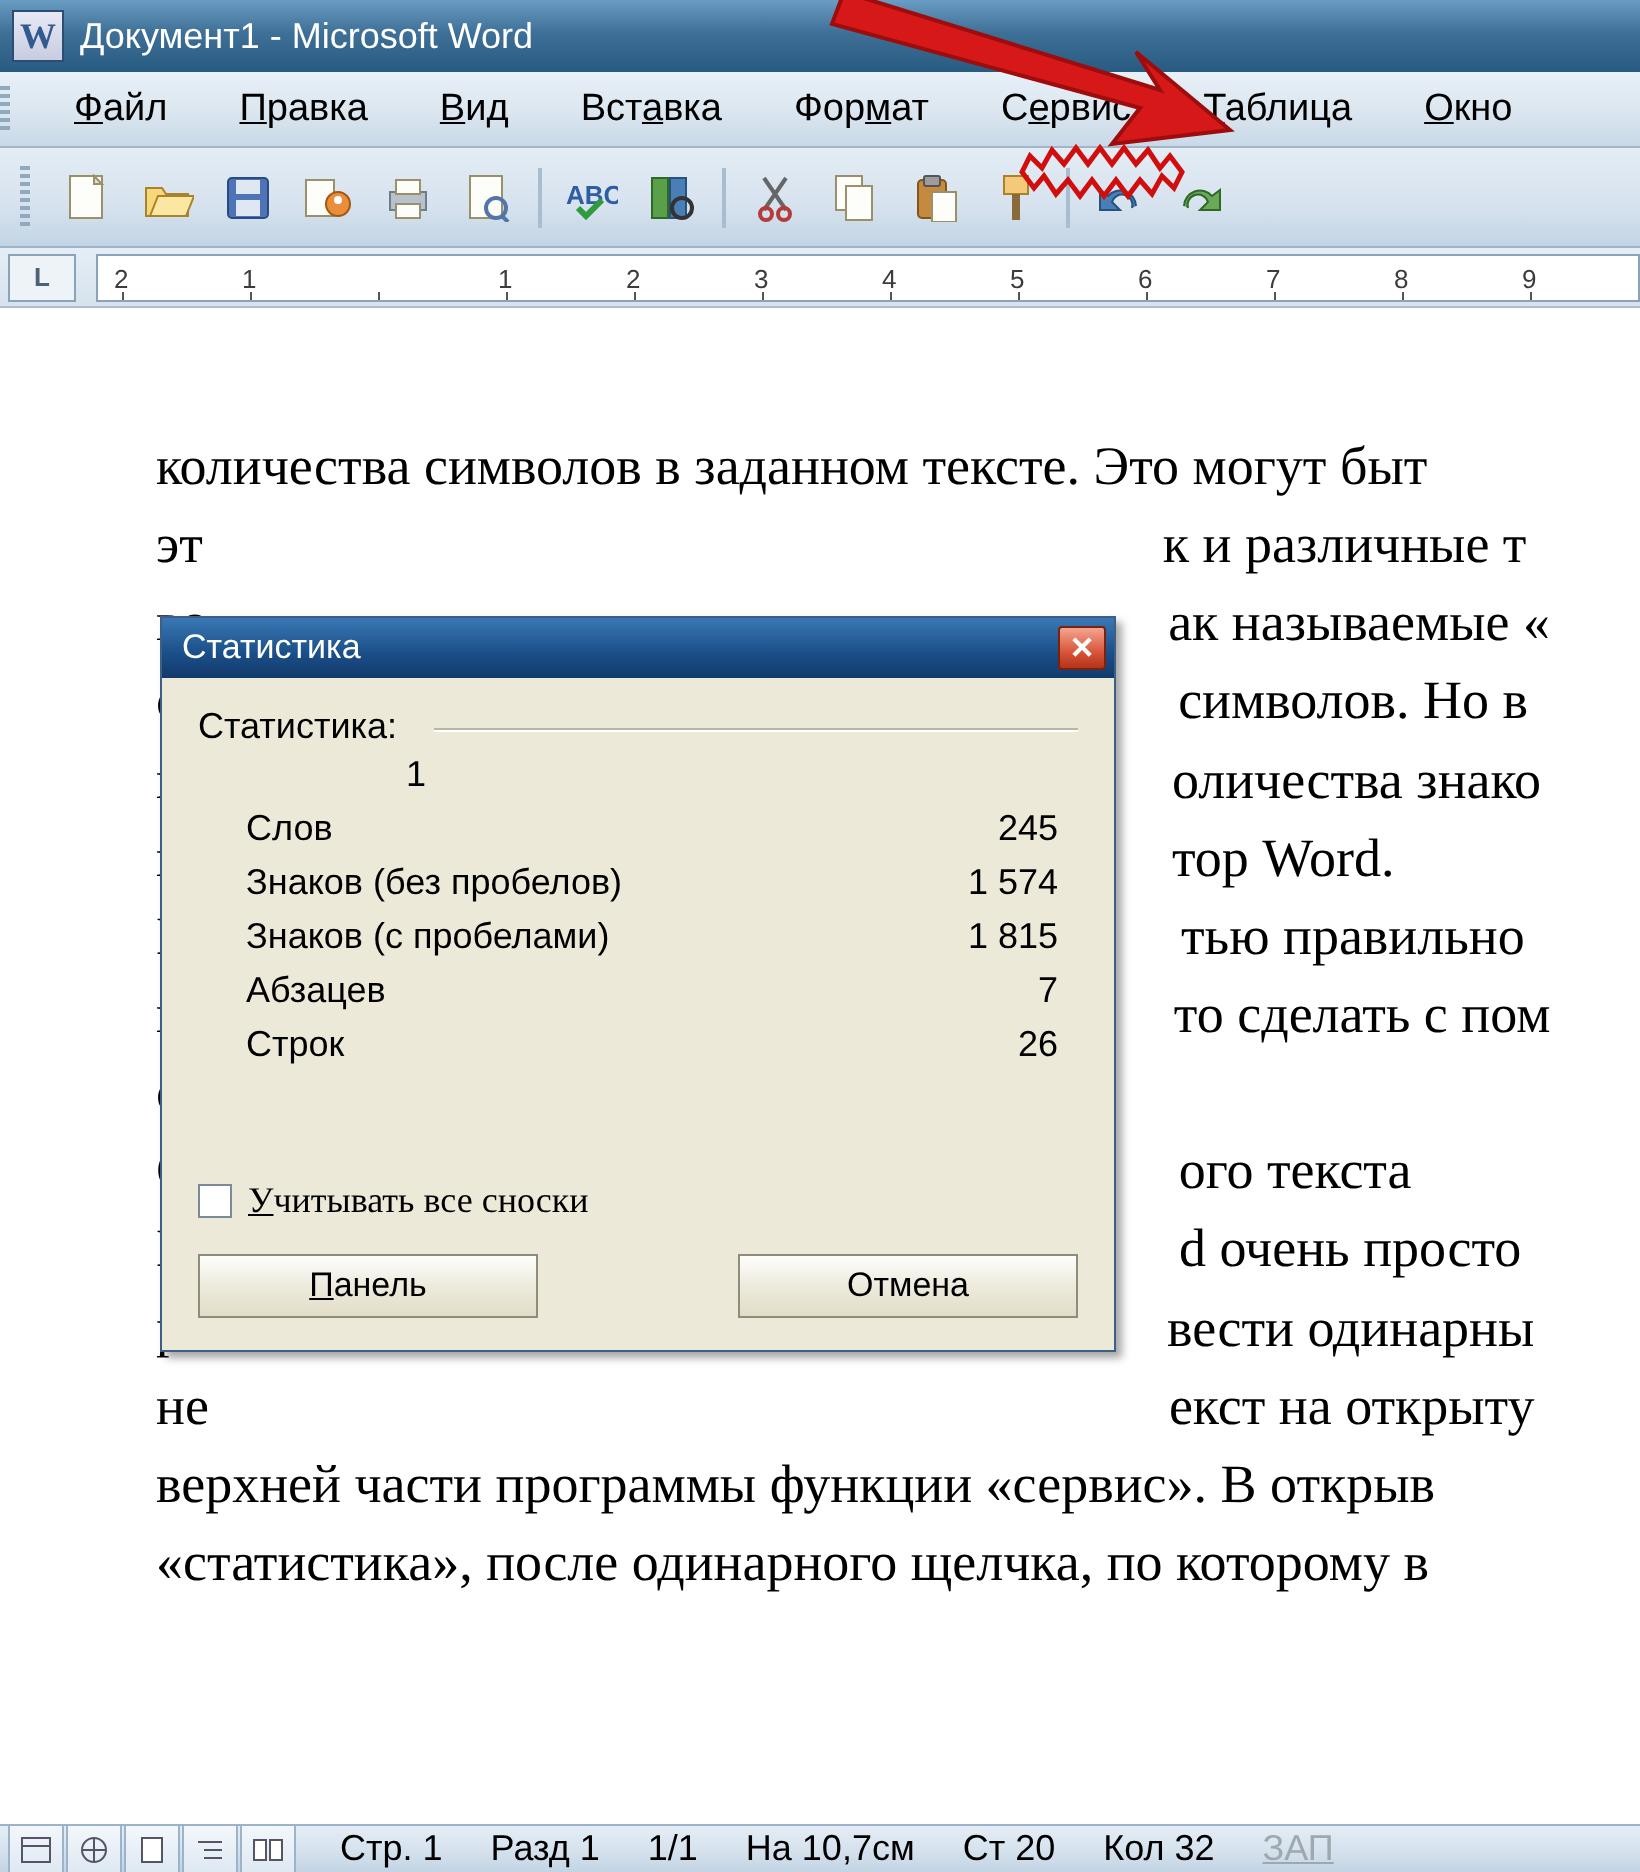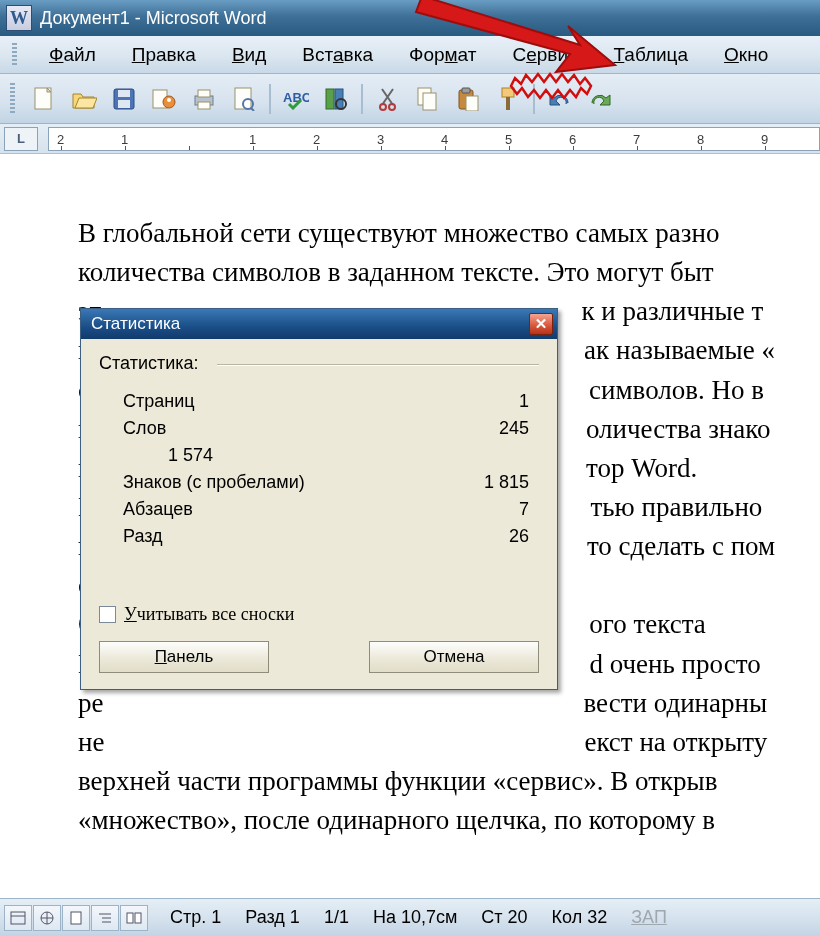--- a/index.html
+++ b/index.html
@@ -35,21 +35,20 @@
   }
   .title-text { white-space: nowrap; text-align: right; }
 
   
   .menu-bar {
     height: 38px;
     background: linear-gradient(to bottom,#e8f0f8,#dce7f0 50%,#c9d9e8);
     border-bottom: 1px solid #a3b6c8;
     display:flex;
     align-items:center;
-    padding-left: 12px;
     font-size: 19px;
   }
   .menu-handle {
     width:5px;height:24px;
     background:repeating-linear-gradient(to bottom,#8fa9bf 0 2px,transparent 2px 4px);
     margin-right:14px;
   }
   .menu-item {
     padding: 4px 18px;
     cursor: default;
@@ -180,21 +179,21 @@
     border:1px solid #7a2210;
     display:flex;align-items:center;justify-content:center;
     color:#fff;font-weight:bold;font-size:15px;
     border-radius:2px;
   }
   .dlg-body{
     padding: 14px 18px 16px 18px;
     font-size:18px;
   }
   .dlg-group-label{
-    margin-bottom:14px;
+    margin-bottom:0;
     position:relative;
   }
   .dlg-group-label::after{
     content:"";
     position:absolute;
     left:118px;right:0;top:50%;
     border-top:1px solid #b9b6a7;
     border-bottom:1px solid #fff;
   }
   .stat-row{
@@ -219,21 +218,21 @@
     background:linear-gradient(to bottom,#fdfdfc,#ece9da 55%,#e1ddc8);
     border:1px solid #8d8d7a;
     font-size:17px;
     display:flex;align-items:center;justify-content:center;
     cursor:default;
   }
 
   
   .status-bar{
     position:absolute;bottom:0;left:0;right:0;
-    height:38px;
+    height:24px;
     background:linear-gradient(to bottom,#e5eef6,#d3e0ec 60%,#c2d4e4);
     border-top:1px solid #9db3c8;
     display:flex;align-items:center;
   }
   .view-icons{
     display:flex;gap:1px;padding-left:4px;
   }
   .vicon{
     width:28px;height:26px;
     border:1px solid #9db3c8;
@@ -398,67 +397,66 @@
         <div style="position: absolute; top: 18px; width: 1px; height: 5px; background: rgb(85, 85, 85); left: 588px;"></div>
         <span style="left: 648px;">8</span>
         <div style="position: absolute; top: 18px; width: 1px; height: 5px; background: rgb(85, 85, 85); left: 652px;"></div>
         <span style="left: 712px;">9</span>
         <div style="position: absolute; top: 18px; width: 1px; height: 5px; background: rgb(85, 85, 85); left: 716px;"></div>
       </div>
   </div>
 </div>
 
 <div class="doc-area">
-  <p>В глобальной сети существуют множество самых разно</p>
   <p>количества символов в заданном тексте. Это могут быт</p>
   <p><span>эт</span><span style="display:inline-block;width:480px"></span><span>к и различные т</span></p>
   <p><span>во</span><span style="display:inline-block;width:480px"></span><span>ак называемые «</span></p>
   <p><span>се</span><span style="display:inline-block;width:480px"></span><span> символов.  Но в</span></p>
   <p><span>по</span><span style="display:inline-block;width:480px"></span><span>оличества  знако</span></p>
   <p><span>пр</span><span style="display:inline-block;width:480px"></span><span>тор Word.</span></p>
   <p><span>Вп</span><span style="display:inline-block;width:480px"></span><span>тью  правильно</span></p>
   <p><span>ин</span><span style="display:inline-block;width:480px"></span><span>то сделать с пом</span></p>
   <p><span>от</span></p>
   <p><span>От</span><span style="display:inline-block;width:480px"></span><span>ого текста</span></p>
   <p><span>Пе</span><span style="display:inline-block;width:480px"></span><span>d  очень  просто</span></p>
   <p><span>ре</span><span style="display:inline-block;width:480px"></span><span>вести  одинарны</span></p>
   <p><span>не</span><span style="display:inline-block;width:480px"></span><span>екст на открыту</span></p>
   <p>верхней части программы функции «сервис». В открыв</p>
-  <p>«множество», после одинарного щелчка, по которому в</p>
+  <p>«статистика», после одинарного щелчка, по которому в</p>
 </div>
 
 <div class="dialog">
   <div class="dlg-title">
     <div class="dlg-title-text">Статистика</div>
     <div class="dlg-close">✕</div>
   </div>
   <div class="dlg-body">
     <div class="dlg-group-label">Статистика:</div>
     <div id="stat-rows">
         <div class="stat-row">
-          <div class="stat-label">Страниц</div>
           <div class="stat-val">1</div>
         </div>
         <div class="stat-row">
           <div class="stat-label">Слов</div>
           <div class="stat-val">245</div>
         </div>
         <div class="stat-row">
+          <div class="stat-label">Знаков (без пробелов)</div>
           <div class="stat-val">1 574</div>
         </div>
         <div class="stat-row">
           <div class="stat-label">Знаков (с пробелами)</div>
           <div class="stat-val">1 815</div>
         </div>
         <div class="stat-row">
           <div class="stat-label">Абзацев</div>
           <div class="stat-val">7</div>
         </div>
         <div class="stat-row">
-          <div class="stat-label">Разд</div>
+          <div class="stat-label">Строк</div>
           <div class="stat-val">26</div>
         </div>
       </div>
     <div class="dlg-check">
       <div class="chk"></div>
       <div><u>У</u><span></span>читывать все сноски</div>
     </div>
     <div class="dlg-buttons">
       <div class="btn"><u>П</u>анель</div>
       <div class="btn">Отмена</div>

